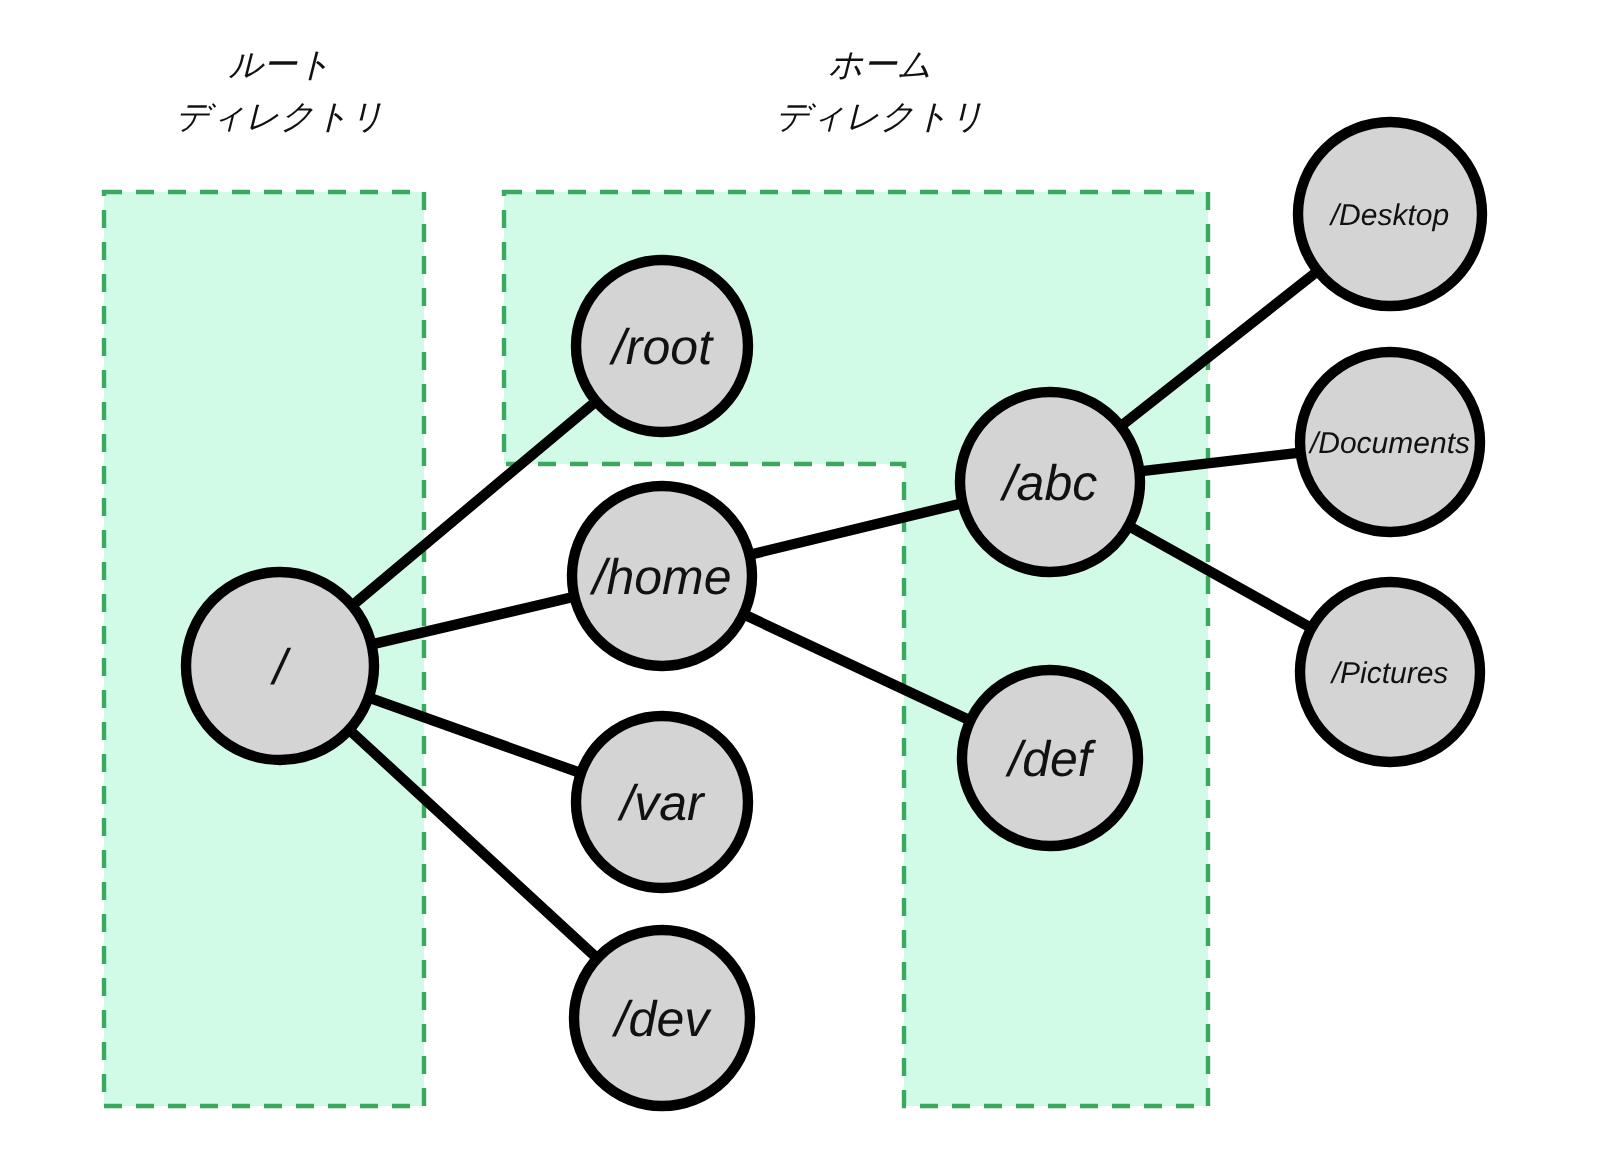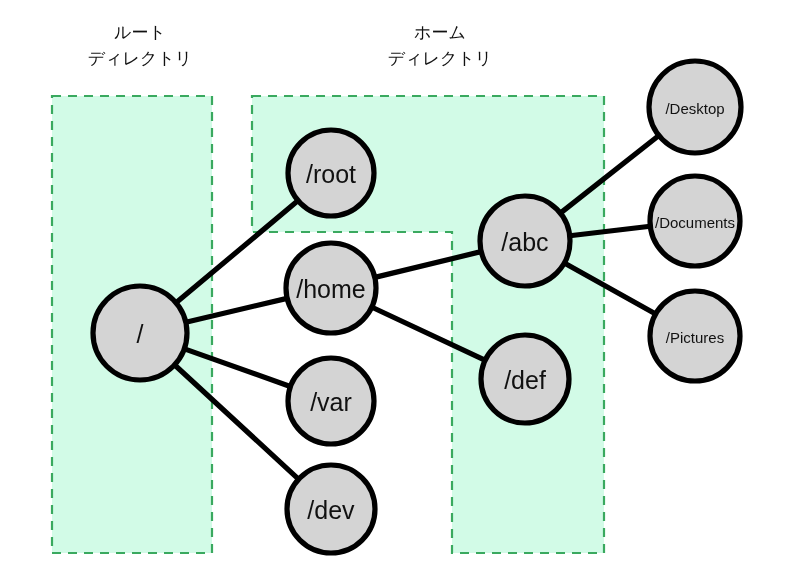--- a/index.html
+++ b/index.html
@@ -10,20 +10,21 @@
   body {
     width: 800px;
     height: 575px;
     font-family: "Liberation Sans", sans-serif;
     overflow: hidden;
   }
   #diagram-root {
     position: relative;
     width: 800px;
     height: 569px;
+    font-style: italic;
   }
   svg.canvas {
     display: block;
     width: 800px;
     height: 575px;
   }
   .region-shape {
     stroke-width: 2.2;
     stroke-dasharray: 9 7;
     stroke-linecap: butt;

